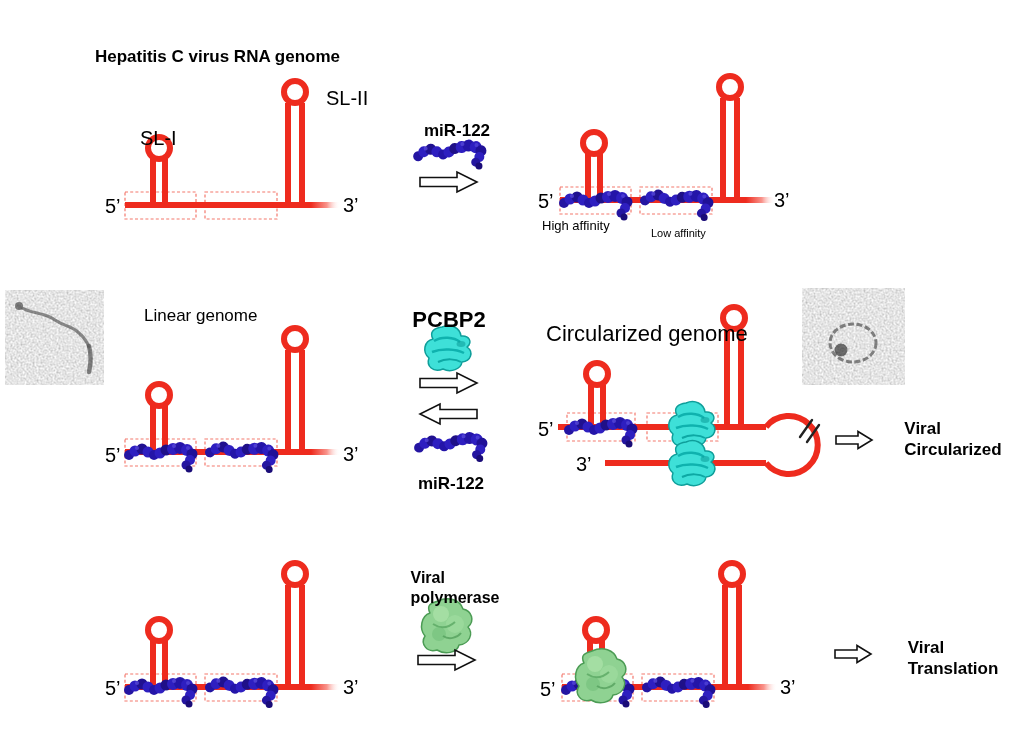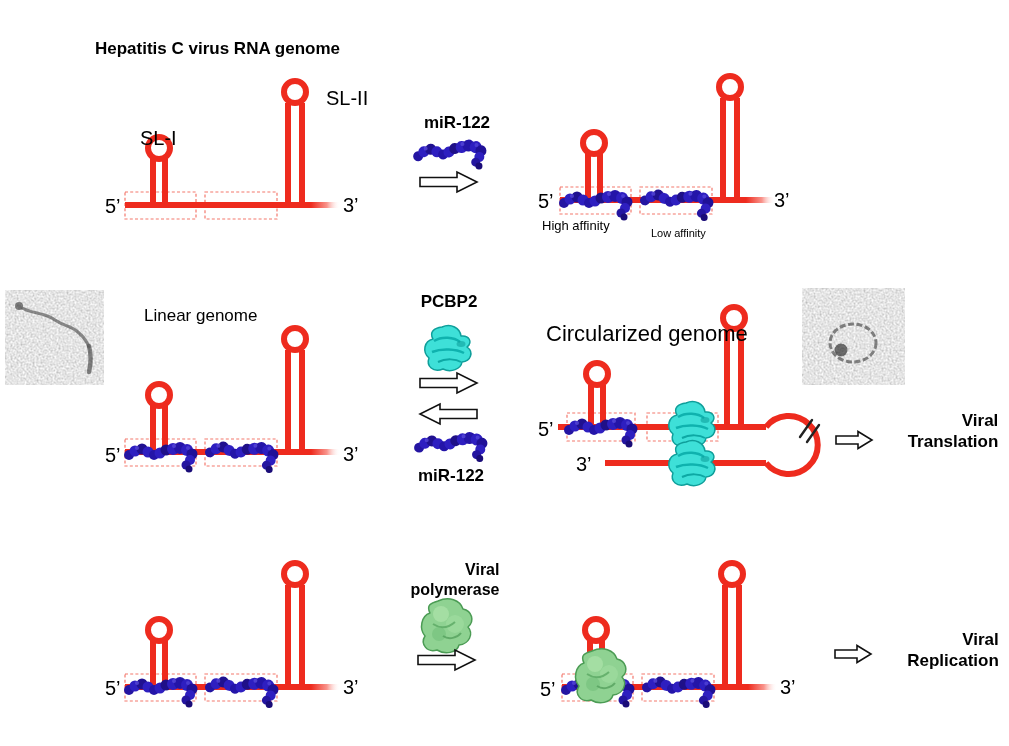--- a/index.html
+++ b/index.html
@@ -2,22 +2,22 @@
 <html><head>
 <meta charset="utf-8">
 <style>
   html,body{margin:0;padding:0;background:#ffffff;}
   .canvas{
     position:relative;width:1009px;height:746px;background:#ffffff;overflow:hidden;
     font-family:"Liberation Sans", sans-serif;color:#000;
   }
   .art{position:absolute;left:0;top:0;z-index:1;}
   .lbl{position:absolute;z-index:2;white-space:nowrap;line-height:1.12;font-size:20px;}
-  .b{font-weight:bold;}
-  .c{transform:translateX(-50%);text-align:right;}
+  .b{font-weight:bold;margin-top:8px;}
+  .c{transform:translateX(-50%);text-align:left;}
 </style>
 </head>
 <body>
 
 <div class="canvas">
 
   <svg class="art" width="1009" height="746" viewBox="0 0 1009 746">
     <defs>
       <style>
         .rna{stroke:#ee2b1e;stroke-width:6;fill:none;stroke-linecap:butt;}
@@ -193,43 +193,43 @@
   <div class="lbl b c" style="left:457px;top:113px;font-size:17px">miR-122</div>
 
   <div class="lbl" style="left:538px;top:190px">5’</div>
   <div class="lbl" style="left:774px;top:189px">3’</div>
   <div class="lbl" style="left:542px;top:219px;font-size:13px">High affinity</div>
   <div class="lbl" style="left:651px;top:227px;font-size:11px">Low affinity</div>
 
   <div class="lbl" style="left:144px;top:306px;font-size:17px">Linear genome</div>
   <div class="lbl" style="left:546px;top:322px;font-size:22px">Circularized genome</div>
 
-  <div class="lbl b c" style="left:449px;top:292px;font-size:17px">PCBP2</div>
+  <div class="lbl b c" style="left:449px;top:300px;font-size:22px">PCBP2</div>
   <div class="lbl b c" style="left:451px;top:466px;font-size:17px">miR-122</div>
 
   <div class="lbl" style="left:105px;top:444px">5’</div>
   <div class="lbl" style="left:343px;top:443px">3’</div>
 
   <div class="lbl" style="left:538px;top:418px">5’</div>
   <div class="lbl" style="left:576px;top:453px">3’</div>
 
   <div class="lbl b c" style="left:953px;top:410px;font-size:17px;line-height:1.25">
     <span style="display:block">Viral</span>
-    <span style="display:block">Translation</span>
+    <span style="display:block">Circularized</span>
   </div>
 
   <div class="lbl b c" style="left:455px;top:560px;font-size:16px;line-height:1.25">
     <span style="display:block">Viral</span>
     <span style="display:block">polymerase</span>
   </div>
 
   <div class="lbl" style="left:105px;top:677px">5’</div>
   <div class="lbl" style="left:343px;top:676px">3’</div>
 
   <div class="lbl" style="left:540px;top:678px">5’</div>
   <div class="lbl" style="left:780px;top:676px">3’</div>
 
   <div class="lbl b c" style="left:953px;top:629px;font-size:17px;line-height:1.25">
     <span style="display:block">Viral</span>
-    <span style="display:block">Replication</span>
+    <span style="display:block">Translation</span>
   </div>
 
 </div>
 
 </body></html>

